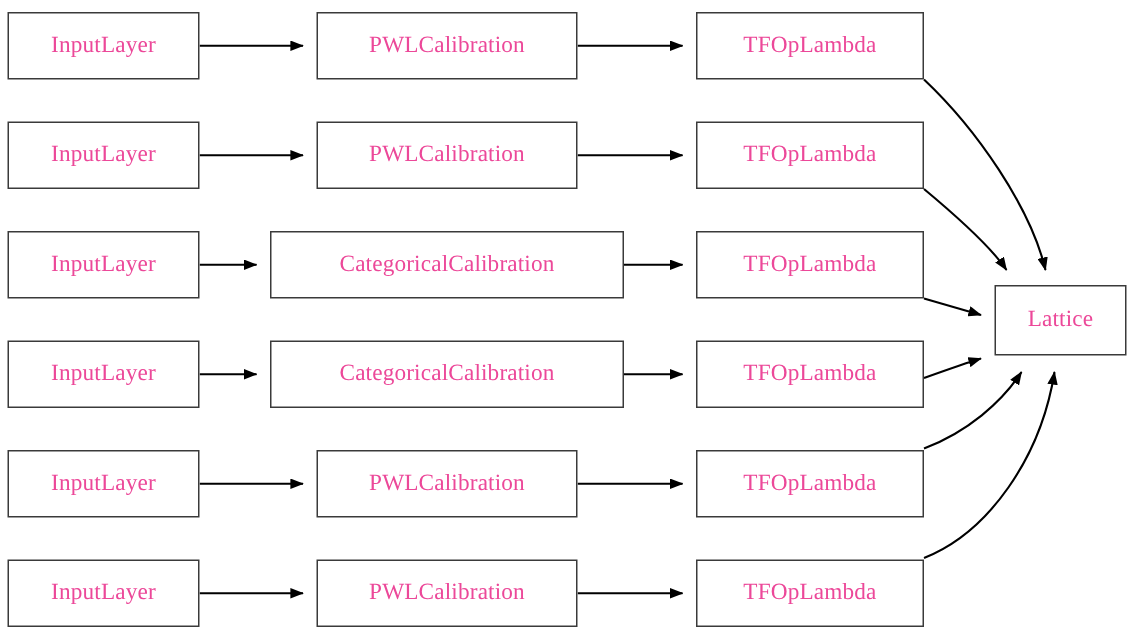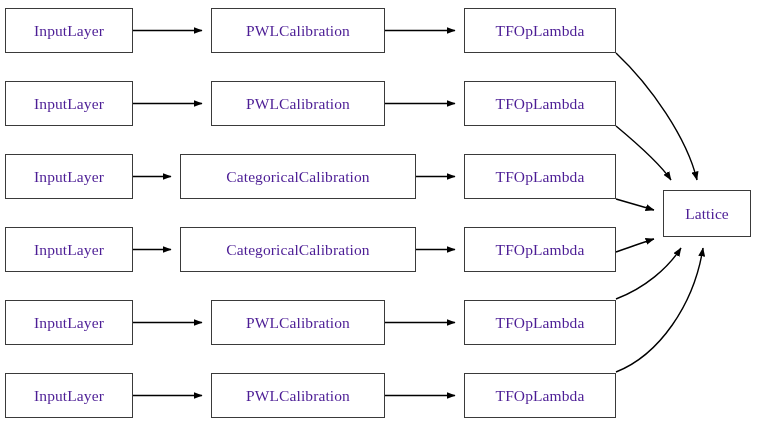--- a/index.html
+++ b/index.html
@@ -25,21 +25,21 @@
     height: 427px;
   }
   .node {
     position: absolute;
     box-sizing: border-box;
     border: 1.4px solid #3a3a3a;
     background: #ffffff;
     display: flex;
     align-items: center;
     justify-content: center;
-    color: #4c1d95;
+    color: #ec4899;
     font-size: 15.5px;
     line-height: 1;
     letter-spacing: 0.1px;
     white-space: nowrap;
     z-index: 2;
   }
   .node-label {
     display: block;
     transform: translateY(-0.5px);
   }

